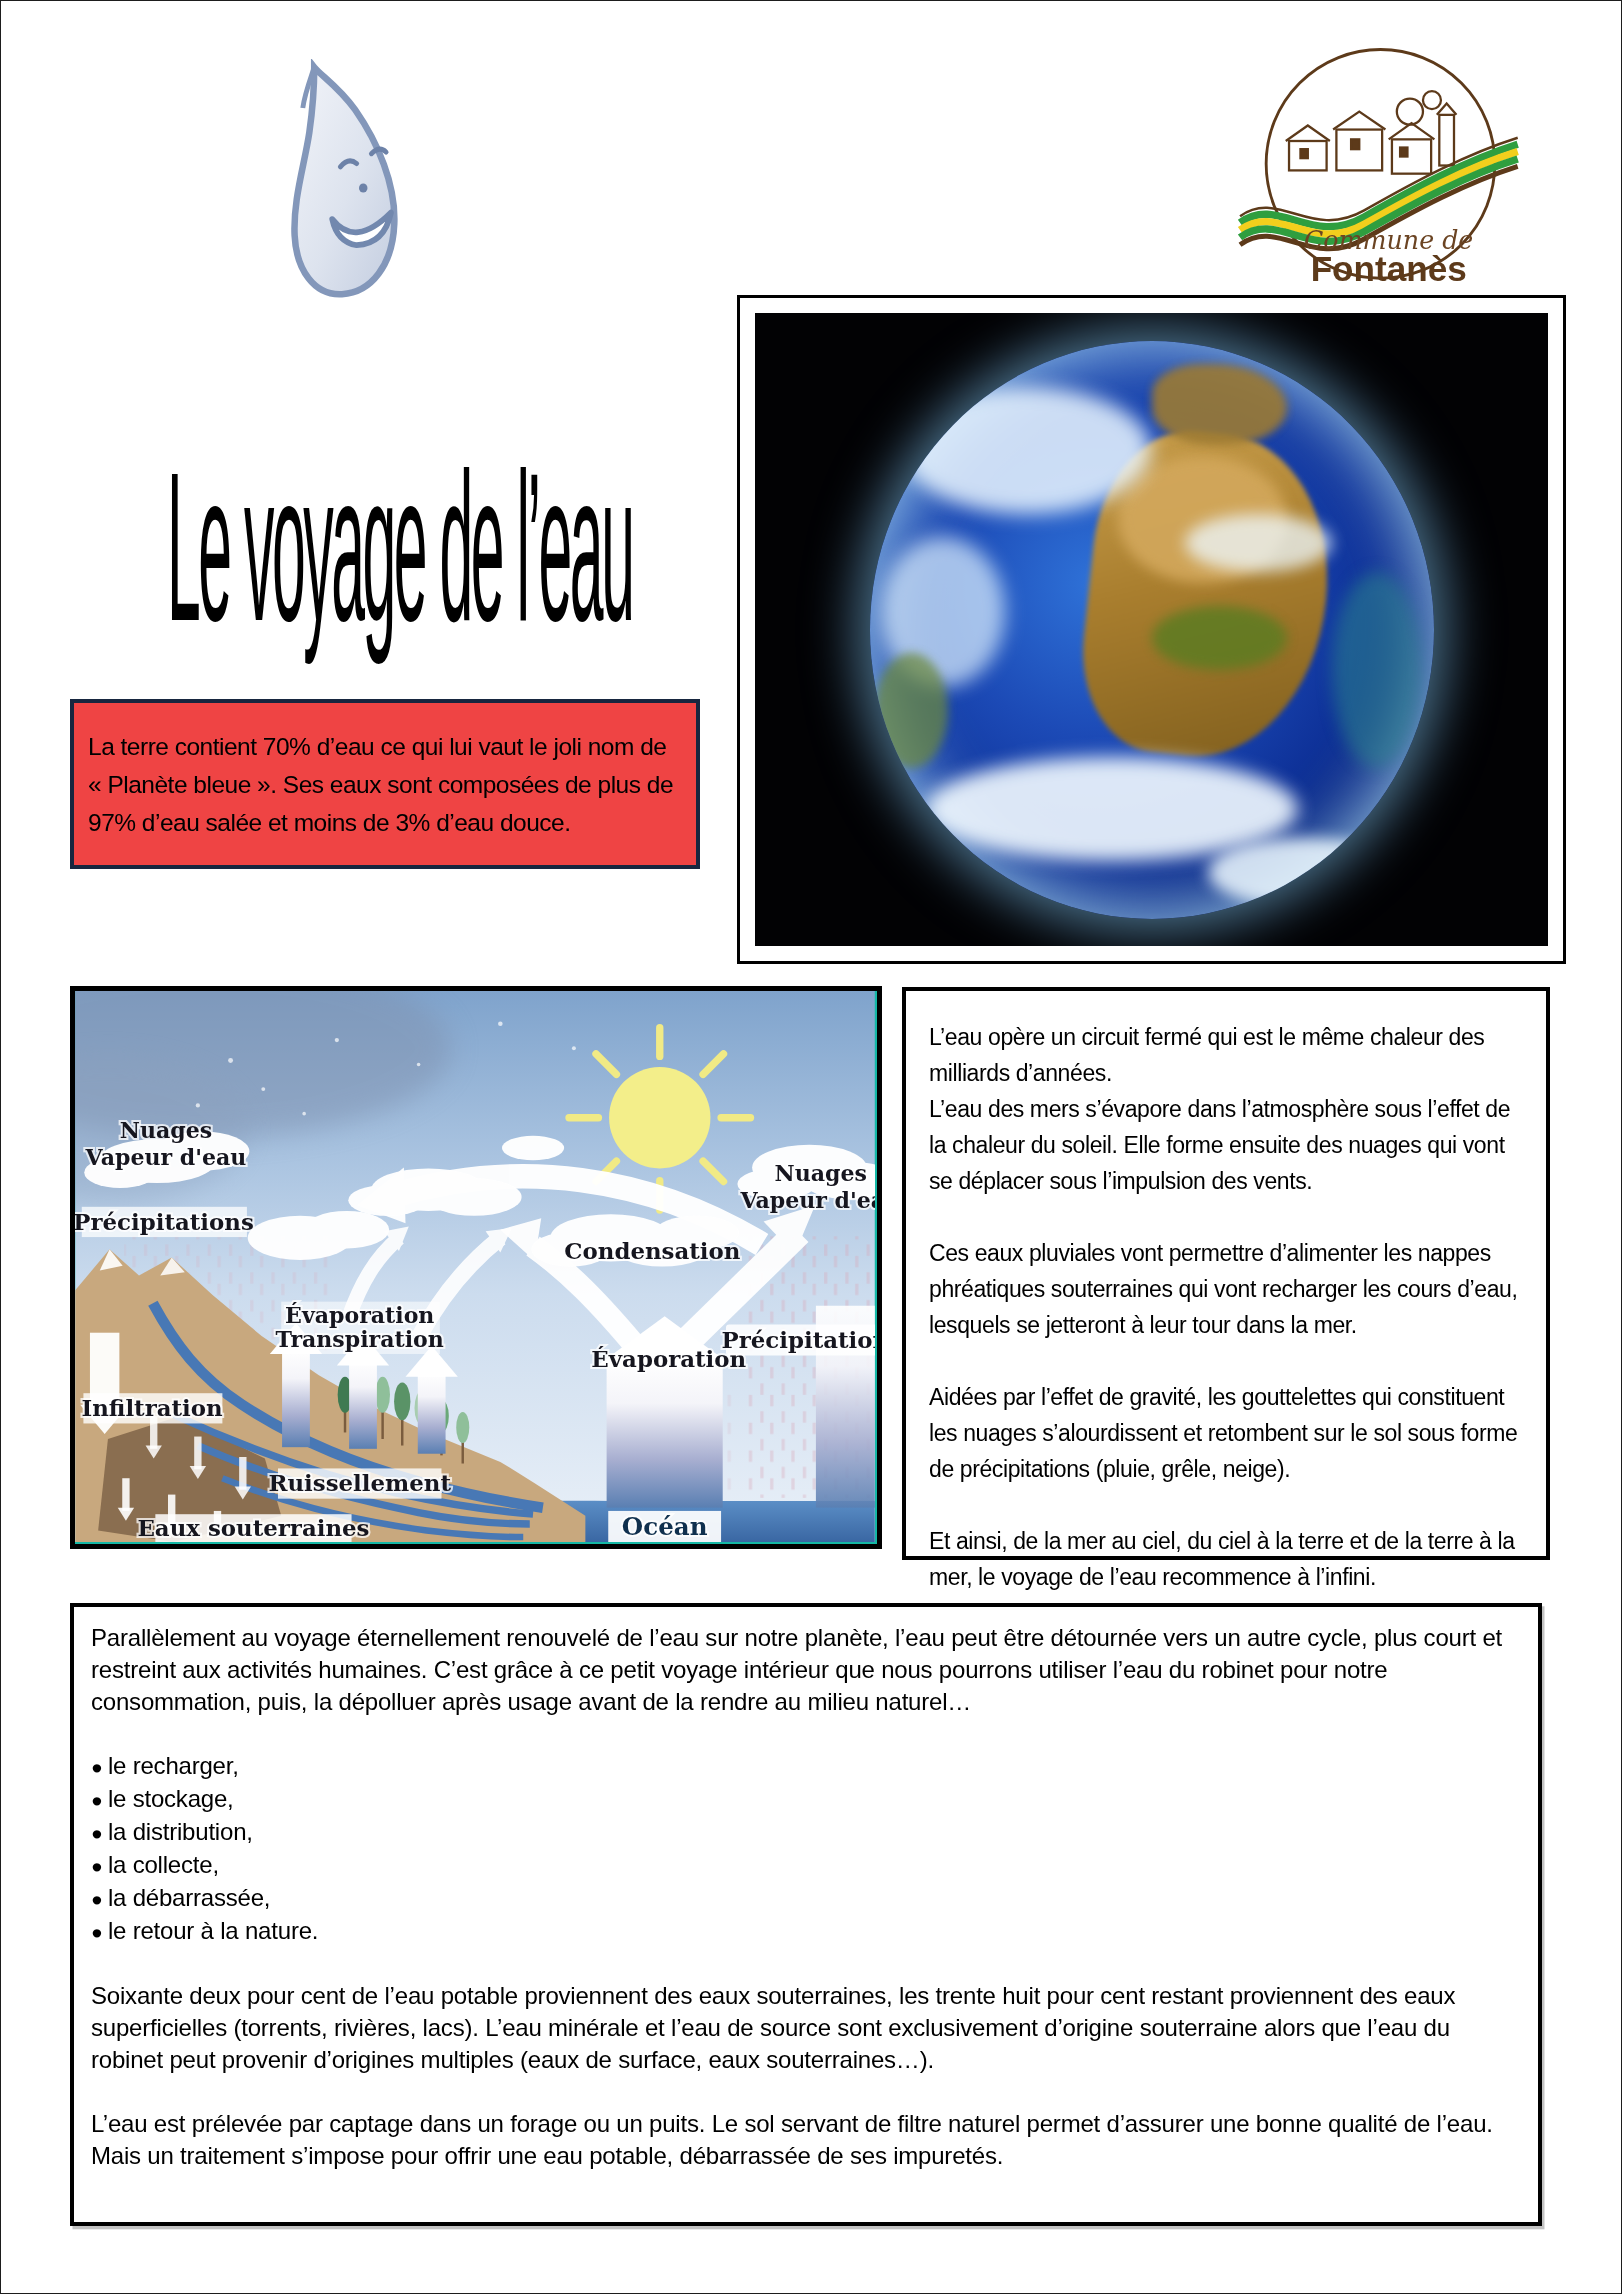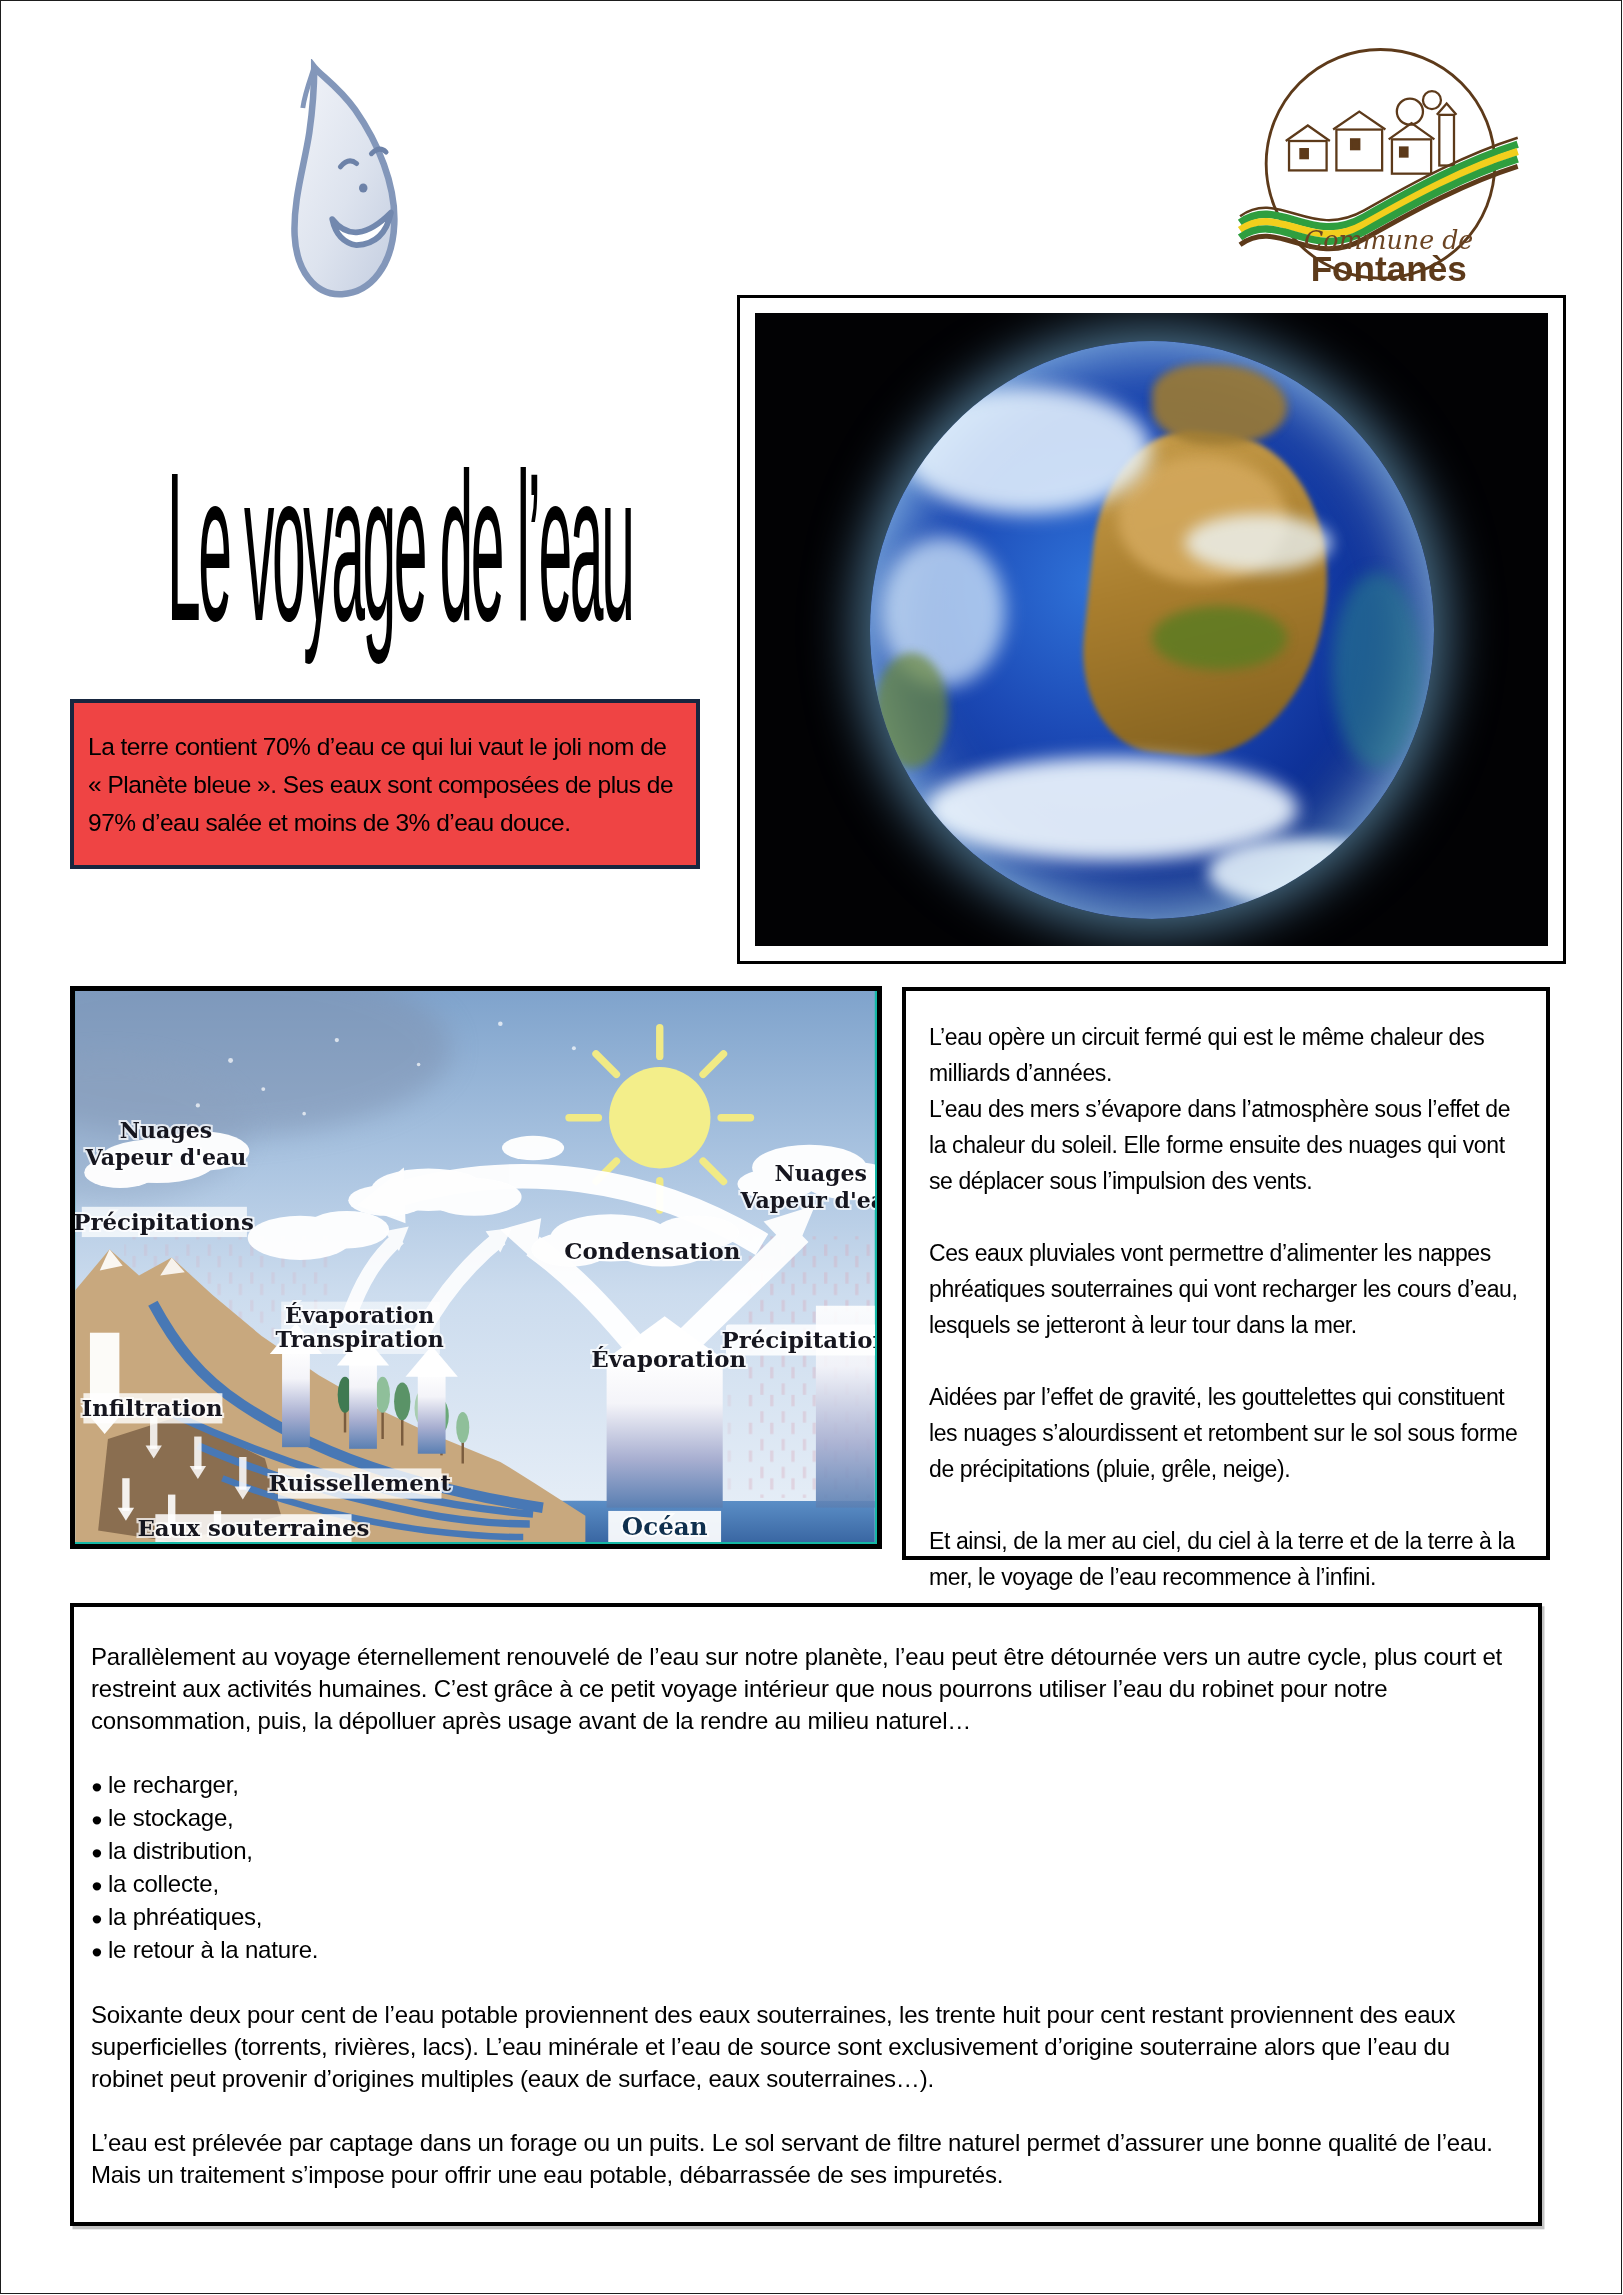--- a/index.html
+++ b/index.html
@@ -48,21 +48,21 @@
   
   .cycle-text{position:absolute;left:902px;top:987px;width:648px;height:573px;box-sizing:border-box;
     border:4.9px solid #000;background:#fff;}
   .cycle-text .inner{margin:28px 19.6px 0 23px;font-size:23px;line-height:36px;letter-spacing:-0.4px;}
   .cycle-text p{margin:0 0 36px 0;}
   .cycle-text p.tight{margin:0;}
 
   
   .bottom-box{position:absolute;left:70px;top:1603px;width:1472px;height:623px;box-sizing:border-box;
     border:4.1px solid #000;background:#fff;box-shadow:2.5px 3.3px 0 rgba(120,120,120,0.45);}
-  .bottom-box .inner{margin:34px 33px 0 17px;font-size:24px;line-height:32px;letter-spacing:-0.2px;}
+  .bottom-box .inner{margin:15px 33px 0 17px;font-size:24px;line-height:32px;letter-spacing:-0.2px;}
   .bottom-box p{margin:0 0 32px 0;}
   .bottom-box p.nogap{margin:0;}
   .bottom-box ul{list-style:none;margin:0 0 32px 0;padding:0;}
   .bottom-box li{line-height:32px;}
   .bottom-box li::before{content:"● ";font-size:19.6px;}
 
   .diagram-label{font-family:"DejaVu Serif",serif;font-weight:bold;fill:#16161f;
     paint-order:stroke;stroke:#ffffff;stroke-width:5px;stroke-opacity:0.75;}
   .ocean-label{fill:#10304e;}
 </style>
@@ -359,20 +359,20 @@
 </div>
 
 <div class="bottom-box">
   <div class="inner">
     <p>Parallèlement  au voyage éternellement renouvelé de l’eau sur notre planète, l’eau peut être détournée vers un autre cycle, plus court et restreint aux activités humaines. C’est grâce à ce petit voyage intérieur que nous pourrons utiliser l’eau du robinet pour notre consommation, puis, la dépolluer après usage avant de la rendre au milieu naturel…</p>
     <ul>
       <li>le recharger,</li>
       <li>le stockage,</li>
       <li>la distribution,</li>
       <li>la collecte,</li>
-      <li>la phréatiques,</li>
+      <li>la débarrassée,</li>
       <li>le retour à la nature.</li>
     </ul>
     <p>Soixante deux pour cent de l’eau potable proviennent des eaux souterraines, les trente huit pour cent restant  proviennent des eaux superficielles (torrents, rivières, lacs). L’eau minérale et l’eau de source sont exclusivement d’origine souterraine alors que l’eau du robinet peut provenir d’origines multiples (eaux de surface, eaux souterraines…).</p>
     <p>L’eau est prélevée par captage dans un forage ou un puits. Le sol servant de filtre naturel permet d’assurer une bonne qualité de l’eau. Mais un traitement s’impose pour offrir une eau potable, débarrassée de ses impuretés.</p>
   </div>
 </div>
 
 
 </body></html>

